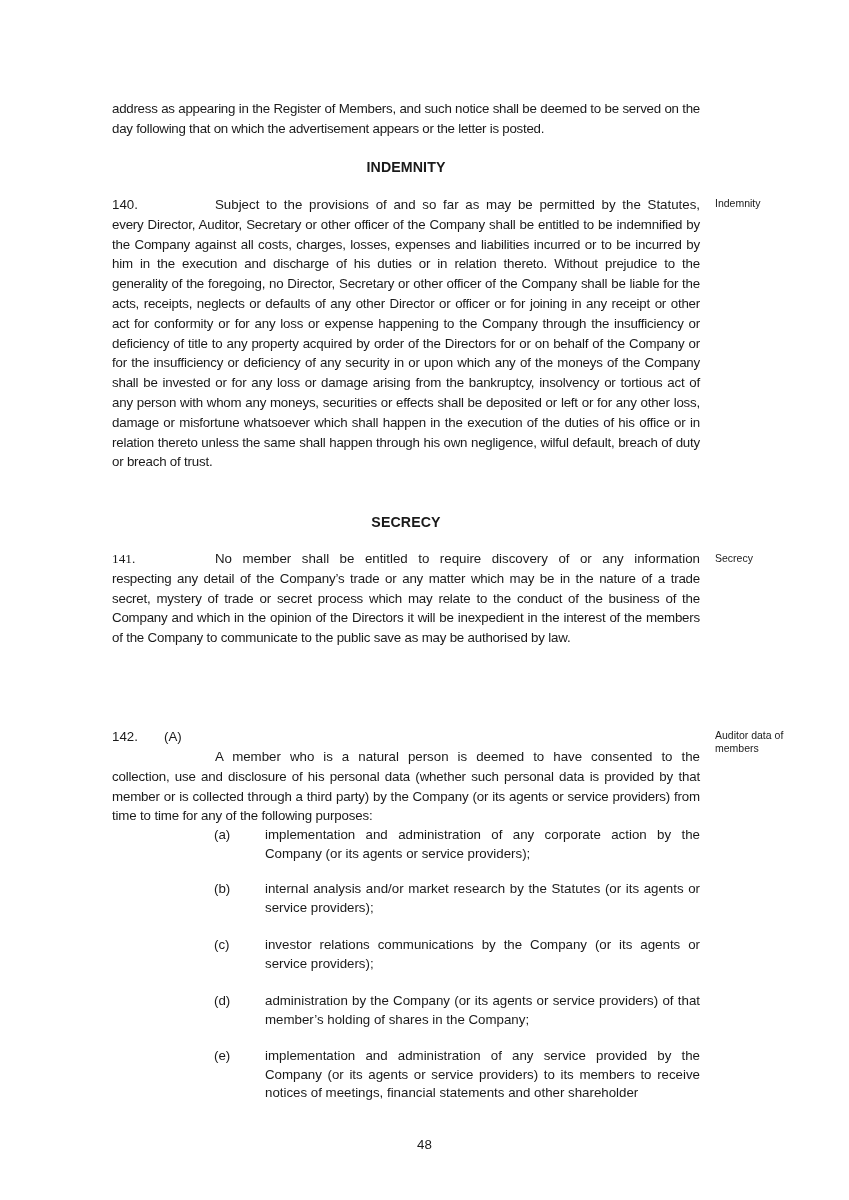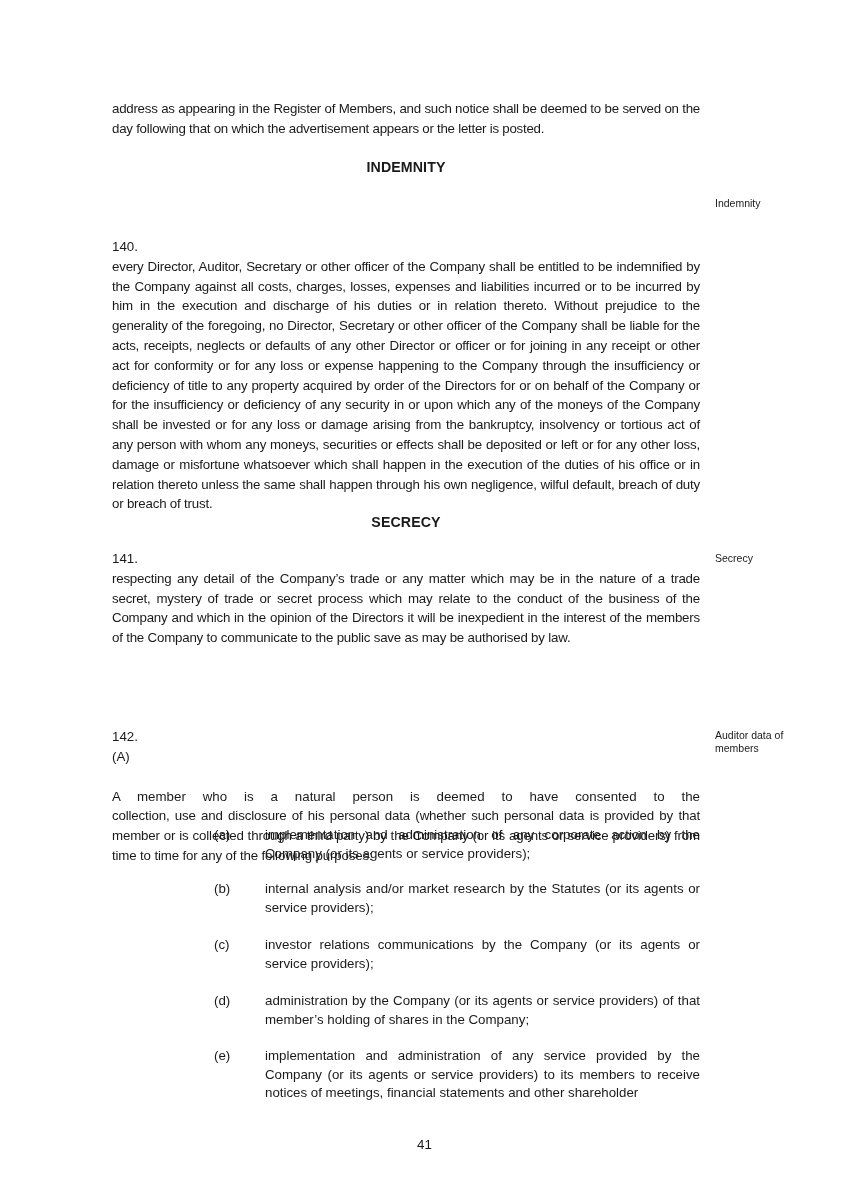--- a/index.html
+++ b/index.html
@@ -15,21 +15,21 @@
   .body-text.narrow-spacing { letter-spacing: -0.25px; }
   .heading {
     position: absolute; left: 112px; width: 588px; text-align: center;
     font-size: 14.2px; font-weight: bold; letter-spacing: 0.1px;
   }
   .margin-note {
     position: absolute; left: 715px; width: 100px;
     font-size: 10.5px; line-height: 12.5px; color: #1a1a1a;
   }
   .indent-140 { display: inline-block; width: 103px; }
-  .indent-141 { display: inline-block; width: 103px; }
+  .indent-141 { display: inline-block; width: 103px; font-family: Liberation Serif, serif; }
   .list-item { position: absolute; left: 214px; width: 486px; font-size: 13.3px; line-height: 18.5px; }
   .list-label { position: absolute; left: 0; top: 0; width: 40px; }
   .list-text { position: absolute; left: 51px; width: 435px; text-align: justify; }
   .page-number {
     position: absolute; left: 0; width: 849px; top: 1137px; text-align: center;
     font-size: 13.3px;
   }
 </style>
 </head>
 <body>
@@ -38,42 +38,44 @@
 
   <div class="body-text narrow-spacing" style="top:99px;">
     <span>address as appearing in the Register of Members, and such notice shall be deemed to be served on the day following that on which the advertisement appears or the letter is posted.</span>
   </div>
 
   <div class="heading" style="top:159px;">INDEMNITY</div>
 
   <div class="margin-note" style="top:197px;">Indemnity</div>
 
   <div class="body-text" style="top:195px;">
-    <div style="display:flex; justify-content:space-between;margin-top:42px;">
+    <div style="display:flex; justify-content:space-between;">
       <span class="indent-140">140.</span>
+      <span style="flex:1; text-align:justify; text-align-last:justify;">Subject to the provisions of and so far as may be permitted by the Statutes,</span>
     </div>
     <div class="narrow-spacing" style="letter-spacing:-0.2px;">every Director, Auditor, Secretary or other officer of the Company shall be entitled to be indemnified by the Company against all costs, charges, losses, expenses and liabilities incurred or to be incurred by him in the execution and discharge of his duties or in relation thereto.  Without prejudice to the generality of the foregoing, no Director, Secretary or other officer of the Company shall be liable for the acts, receipts, neglects or defaults of any other Director or officer or for joining in any receipt or other act for conformity or for any loss or expense happening to the Company through the insufficiency or deficiency of title to any property acquired by order of the Directors for or on behalf of the Company or for the insufficiency or deficiency of any security in or upon which any of the moneys of the Company shall be invested or for any loss or damage arising from the bankruptcy, insolvency or tortious act of any person with whom any moneys, securities or effects shall be deposited or left or for any other loss, damage or misfortune whatsoever which shall happen in the execution of the duties of his office or in relation thereto unless the same shall happen through his own negligence, wilful default, breach of duty or breach of trust.</div>
   </div>
 
   <div class="heading" style="top:514px;">SECRECY</div>
 
   <div class="margin-note" style="top:552px;">Secrecy</div>
 
   <div class="body-text" style="top:549px;">
     <div style="display:flex;">
       <span class="indent-141">141.</span>
+      <span style="flex:1; text-align:justify; text-align-last:justify;">No member shall be entitled to require discovery of or any information</span>
     </div>
     <div style="letter-spacing:-0.2px;">respecting any detail of the Company’s trade or any matter which may be in the nature of a trade secret, mystery of trade or secret process which may relate to the conduct of the business of the Company and which in the opinion of the Directors it will be inexpedient in the interest of the members of the Company to communicate to the public save as may be authorised by law.</div>
   </div>
 
 
   <div class="margin-note" style="top:729px;">Auditor data of members</div>
 
   <div class="body-text" style="top:727px;">
-    <div style="display:flex;flex-direction:column;">
+    <div style="display:flex;">
       <span style="display:inline-block; width:52px;">142.</span>
       <span style="display:inline-block; width:51px;">(A)</span>
       <span style="flex:1; text-align:justify; text-align-last:justify;margin-top:20px;">A member who is a natural person is deemed to have consented to the</span>
     </div>
     <div style="letter-spacing:-0.15px;">collection, use and disclosure of his personal data (whether such personal data is provided by that member or is collected through a third party) by the Company (or its agents or service providers) from time to time for any of the following purposes:</div>
   </div>
 
   <div class="list-item" style="top:826px;">
     <span class="list-label">(a)</span>
     <span class="list-text">implementation and administration of any corporate action by the Company (or its agents or service providers);</span>
@@ -88,14 +90,14 @@
   </div>
   <div class="list-item" style="top:992px;">
     <span class="list-label">(d)</span>
     <span class="list-text">administration by the Company (or its agents or service providers) of that member’s holding of shares in the Company;</span>
   </div>
   <div class="list-item" style="top:1047px;">
     <span class="list-label">(e)</span>
     <span class="list-text">implementation and administration of any service provided by the Company (or its agents or service providers) to its members to receive notices of meetings, financial statements and other shareholder</span>
   </div>
 
-  <div class="page-number">41</div>
+  <div class="page-number">48</div>
 </div>
 
 </body></html>

